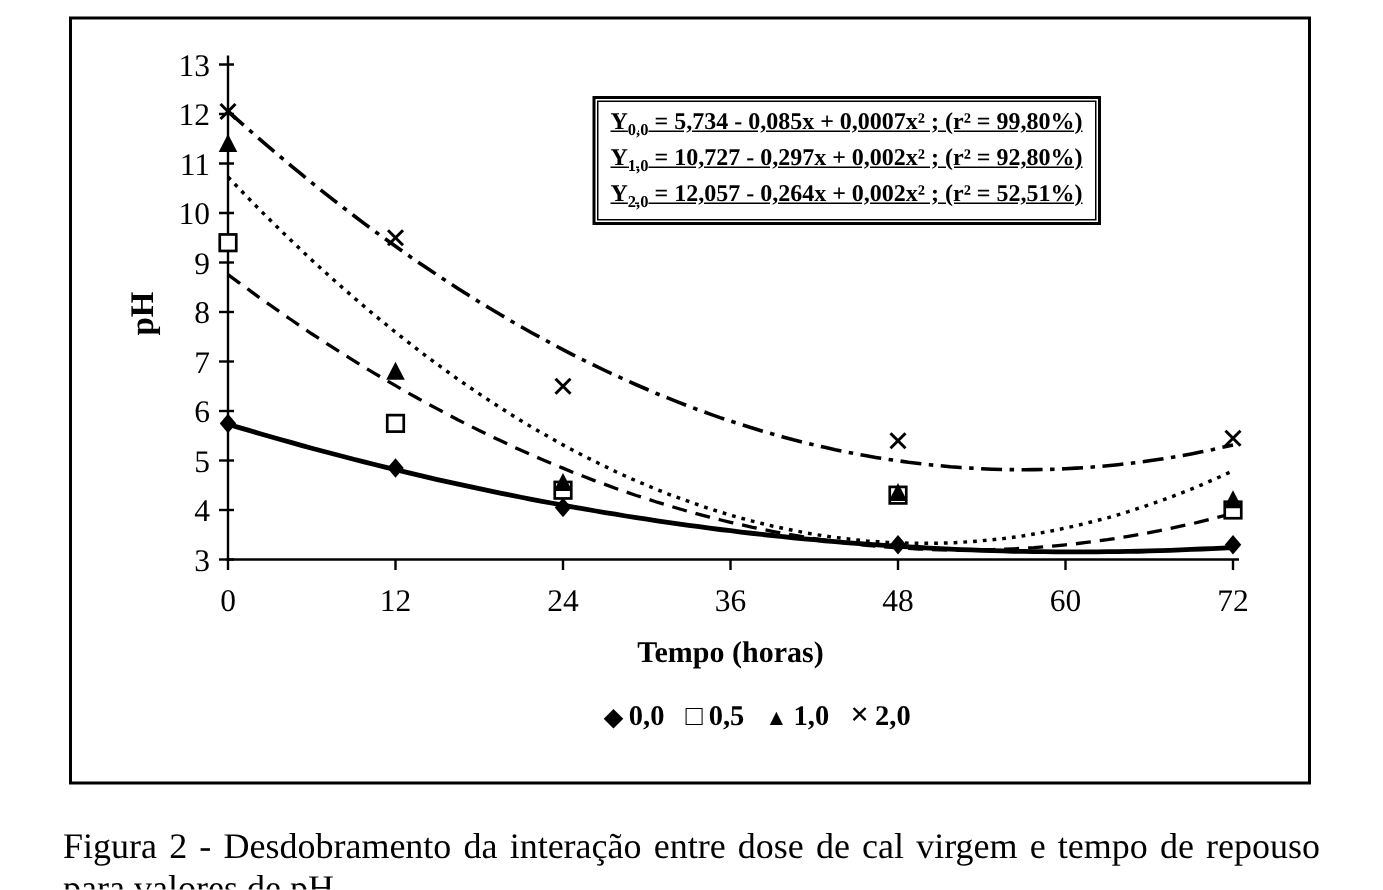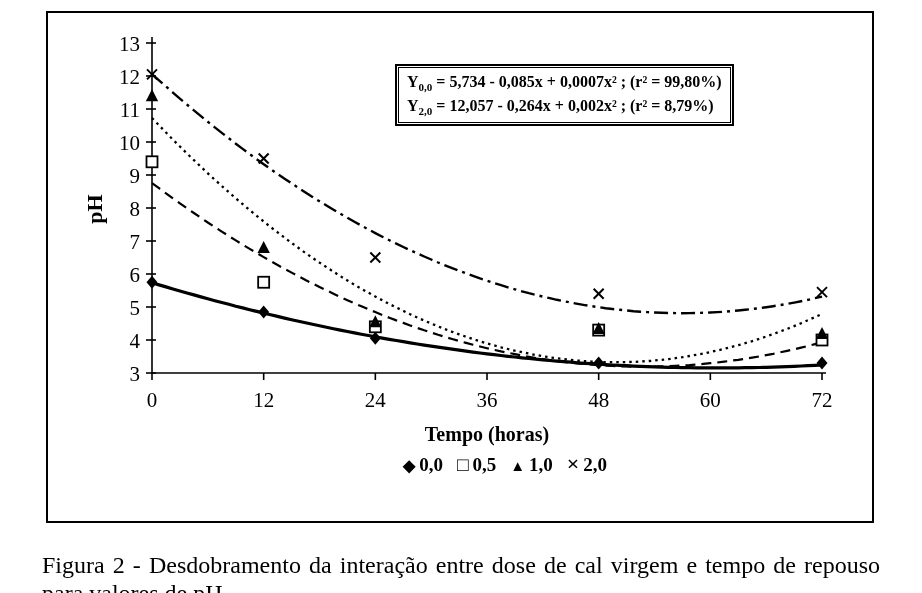--- a/index.html
+++ b/index.html
@@ -14,26 +14,26 @@
   svg.chart { position:absolute; left:0; top:0; }
   .chart text { fill:#000; font-family:"Liberation Serif", serif; }
   .tick-label { font-size:21px; }
   .axis-title { font-size:20px; font-weight:bold; }
   .y-axis-title { font-size:22px; font-weight:bold; }
 
   .equation-box {
     position:absolute; left:347px; top:51px;
     border:2px solid #000; padding:1px; background:#fff;
   }
-  .equation-box-inner { border:1px solid #000; padding:2px 8px 4px 8px; background:#fff; }
+  .equation-box-inner { border:1px solid #000; padding:2px 8px 4px 8px; background:#fff;text-decoration:underline; }
   .eq-line { font-size:16px; font-weight:bold; line-height:24px; white-space:nowrap; }
   .eq-line sub { font-size:11px; line-height:0; }
 
   .legend-row {
-    position:absolute; left:120px; top:438px; width:674px;
+    position:absolute; left:120px; top:450px; width:674px;
     text-align:center; white-space:nowrap;
   }
   .legend-item {
     display:inline-block; margin:0 7px; font-size:19px; font-weight:bold;
   }
   .legend-glyph { margin-right:4px; }
   .g-diamond  { font-size:16px; }
   .g-square   { font-size:19px; }
   .g-triangle { font-size:15px; }
   .g-x        { font-size:22px; font-weight:bold; }
@@ -115,20 +115,21 @@
       <line x1="322.3344" y1="249.5" x2="332.3344" y2="239.5" stroke="#000" stroke-width="2"></line>
       <line x1="545.6688" y1="275.79999999999995" x2="555.6688" y2="285.79999999999995" stroke="#000" stroke-width="2"></line>
       <line x1="545.6688" y1="285.79999999999995" x2="555.6688" y2="275.79999999999995" stroke="#000" stroke-width="2"></line>
       <line x1="769.0032" y1="274.15" x2="779.0032" y2="284.15" stroke="#000" stroke-width="2"></line>
       <line x1="769.0032" y1="284.15" x2="779.0032" y2="274.15" stroke="#000" stroke-width="2"></line>
     </svg>
 
   <div class="equation-box">
     <div class="equation-box-inner">
         <div class="eq-line"><span>Y</span><sub>0,0</sub><span> = 5,734 - 0,085x + 0,0007x² ; (r² = 99,80%)</span></div>
-        <div class="eq-line"><span>Y</span><sub>2,0</sub><span> = 12,057 - 0,264x + 0,002x² ; (r² = 8,79%)</span></div>
+        <div class="eq-line"><span>Y</span><sub>1,0</sub><span> = 10,727 - 0,297x + 0,002x² ; (r² = 92,80%)</span></div>
+        <div class="eq-line"><span>Y</span><sub>2,0</sub><span> = 12,057 - 0,264x + 0,002x² ; (r² = 52,51%)</span></div>
       </div>
   </div>
 
   <div class="legend-row"><span class="legend-item"><span class="legend-glyph g-diamond">◆</span><span>0,0</span></span><span class="legend-item"><span class="legend-glyph g-square">□</span><span>0,5</span></span><span class="legend-item"><span class="legend-glyph g-triangle">▲</span><span>1,0</span></span><span class="legend-item"><span class="legend-glyph g-x">×</span><span>2,0</span></span></div>
 </div>
 
 <p class="caption">Figura 2 - Desdobramento da interação entre dose de cal virgem e tempo de repouso para valores de pH.</p>
 
 </body></html>

